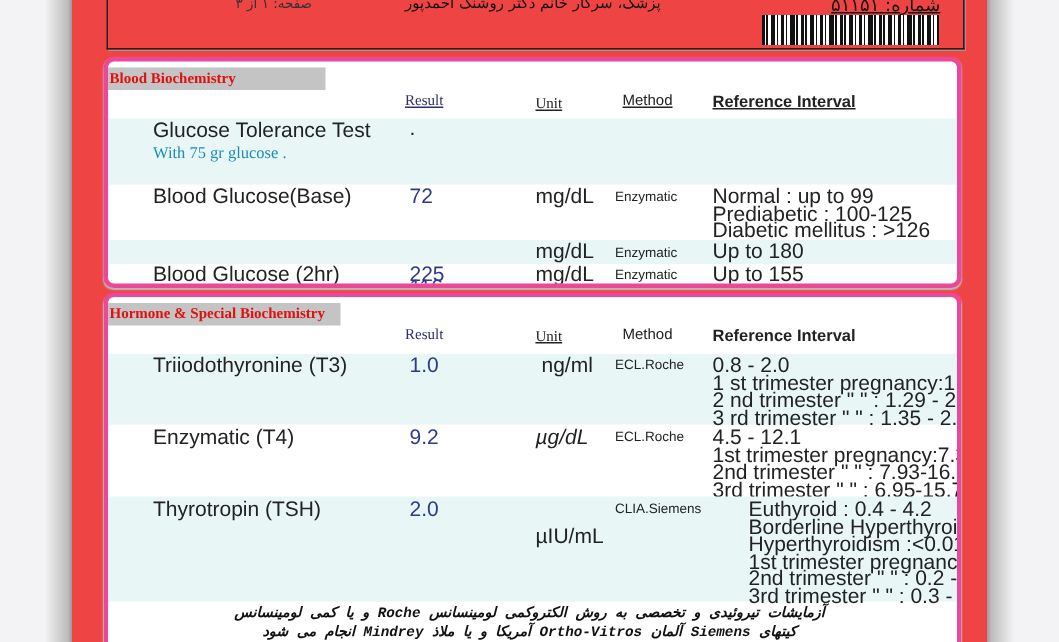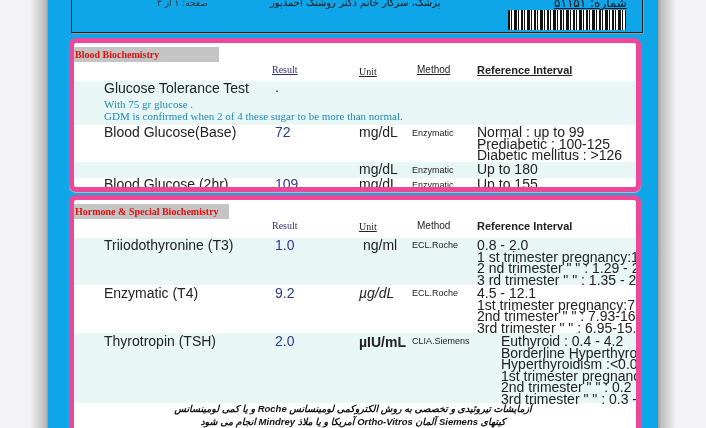--- a/index.html
+++ b/index.html
@@ -12,21 +12,21 @@
     .shade-left {
       position: absolute; left: 30px; top: 0; width: 18px; height: 428px;
       background: linear-gradient(to right, #f3f3f5, #bcbcbc 85%, #9a9a9a);
     }
     .shade-right {
       position: absolute; left: 658px; top: 0; width: 18px; height: 428px;
       background: linear-gradient(to left, #f3f3f5, #bcbcbc 85%, #9a9a9a);
     }
     .page {
       position: absolute; left: 48px; top: 0; width: 610px; height: 428px;
-      background: #0ea5e9; overflow: hidden;
+      background: #ef4444; overflow: hidden;
     }
     
     .hdr {
       position: absolute; left: 23px; top: -4px; width: 572px; height: 37px;
       border: 1.5px solid #222; border-top: none; box-sizing: border-box;
       box-shadow: 1px 1px 0 #999;
     }
     .hdr .page-no {
       position: absolute; left: 85px; top: 2px; font-size: 9px; color: #333;
       direction: rtl; font-family: "DejaVu Sans", sans-serif;
@@ -42,21 +42,21 @@
     }
     .barcode {
       position: absolute; left: 436px; top: 14px; width: 118px; height: 20px;
       background: repeating-linear-gradient(90deg,
         #111 0 2px, #fff 2px 3px, #111 3px 4px, #fff 4px 6px,
         #111 6px 9px, #fff 9px 10px, #111 10px 11px, #fff 11px 13px);
     }
     
     .section {
       position: absolute; left: 21px; width: 572px;
-      border: 5px solid #ec4899; border-radius: 7px; box-sizing: border-box;
+      border: 3px solid #ec4899; border-radius: 7px; box-sizing: border-box;
       box-shadow: 0 1px 1px #bbb;
       background: #fff; overflow: hidden; padding-left: 36px;
     }
     .sec-title {
       position: absolute; left: 0; top: 4px; height: 15px;
       background: #c4c4c4; color: #e01010; font-weight: bold;
       font-family: "Liberation Serif", serif; font-size: 10px;
       line-height: 15px; padding-left: 1px; box-sizing: border-box;
     }
     .colhdr {
@@ -68,21 +68,21 @@
     .row { position: absolute; left: 0; width: 574px; }
     .row.tint { background: #e8f7f6; }
     .cell { position: absolute; font-size: 14px; color: #222; line-height: 11.5px; white-space: pre; }
     .cell.val { color: #2d3a8a; text-align: center; }
     .note {
       position: absolute; font-family: "Liberation Serif", serif; font-size: 11px;
       color: #1e8bb4; line-height: 12px; white-space: nowrap;
     }
     .footer {
       position: absolute; left: 60px; top: 402px; width: 490px;
-      font-family: Liberation Sans, sans-serif; font-style: italic; font-weight: bold;
+      font-family: Liberation Mono, monospace; font-style: italic; font-weight: bold;
       font-size: 9.5px; color: #111; direction: rtl; text-align: center; line-height: 13px;
     }
   </style>
 </head>
 <body>
 
 <div class="shade-left"></div>
 <div class="shade-right"></div>
 
 <div class="page">
@@ -99,21 +99,20 @@
 
     <span class="colhdr serif result" style="left:198px;top:21px;">Result</span>
     <span class="colhdr serif" style="left:285px;top:23px;">Unit</span>
     <span class="colhdr" style="left:343px;top:21px;">Method</span>
     <span class="colhdr ref" style="left:403px;top:21px;">Reference Interval</span>
 
     <div class="row tint" style="top:38px;height:44px;">
       <span class="cell" style="left:30px;top:2px;">Glucose Tolerance Test</span>
       <span class="cell" style="left:201px;top:1px;">.</span>
       <span class="note" style="left:30px;top:17px;">With 75 gr glucose .</span>
-      <span class="note" style="left:30px;top:29px;">GDM is confirmed when 2 of 4 these sugar to be more than normal.</span>
     </div>
 
     <div class="row" style="top:82px;height:37px;">
       <span class="cell" style="left:30px;top:2px;">Blood Glucose(Base)</span>
       <span class="cell val" style="left:201px;top:2px;">72</span>
       <span class="cell" style="left:285px;top:2px;">mg/dL</span>
       <span class="cell" style="left:338px;top:3px;font-size:9px;">Enzymatic</span>
       <span class="cell" style="left:403px;top:2px;">Normal : up to 99
 Prediabetic : 100-125
 Diabetic mellitus : &gt;126</span>
@@ -122,21 +121,21 @@
     <div class="row tint" style="top:119px;height:16px;">
       <span class="cell" style="left:42px;top:2px;margin-top:41px;">Blood Glucose (1hr)</span>
       <span class="cell val" style="left:201px;top:2px;margin-top:24px;">116</span>
       <span class="cell" style="left:285px;top:2px;">mg/dL</span>
       <span class="cell" style="left:338px;top:3px;font-size:9px;">Enzymatic</span>
       <span class="cell" style="left:403px;top:2px;">Up to 180</span>
     </div>
 
     <div class="row" style="top:135px;height:16px;">
       <span class="cell" style="left:30px;top:1px;">Blood Glucose (2hr)</span>
-      <span class="cell val" style="left:201px;top:1px;">109</span>
+      <span class="cell val" style="left:201px;top:1px;">225</span>
       <span class="cell" style="left:285px;top:1px;">mg/dL</span>
       <span class="cell" style="left:338px;top:2px;font-size:9px;">Enzymatic</span>
       <span class="cell" style="left:403px;top:1px;">Up to 155</span>
     </div>
   </div>
 
   <div class="section" style="top:195px;height:240px;border-bottom:none;">
     <div class="sec-title" style="width:155px;">Hormone &amp; Special Biochemistry</div>
 
     <span class="colhdr serif result" style="left:198px;top:20px;text-decoration:none;">Result</span>
@@ -162,21 +161,21 @@
       <span class="cell" style="left:338px;top:3px;font-size:9px;">ECL.Roche</span>
       <span class="cell" style="left:403px;top:3px;">4.5 - 12.1
 1st trimester pregnancy:7.3-14.8
 2nd trimester " " : 7.93-16.1
 3rd trimester " " : 6.95-15.7</span>
     </div>
 
     <div class="row tint" style="top:133px;height:70px;">
       <span class="cell" style="left:30px;top:3px;">Thyrotropin (TSH)</span>
       <span class="cell val" style="left:201px;top:3px;">2.0</span>
-      <span class="cell" style="left:285px;top:4px;font-weight:bold;">µIU/mL</span>
+      <span class="cell" style="left:285px;top:21px;">µIU/mL</span>
       <span class="cell" style="left:338px;top:3px;font-size:9px;">CLIA.Siemens</span>
       <span class="cell" style="left:427px;top:3px;">Euthyroid : 0.4 - 4.2
 Borderline Hyperthyroid:0.01- 0.39
 Hyperthyroidism :&lt;0.01
 1st trimester pregnancy:0.1-2.5
 2nd trimester " " : 0.2 - 3.0
 3rd trimester " " : 0.3 - 3.0</span>
     </div>
   </div>
 

